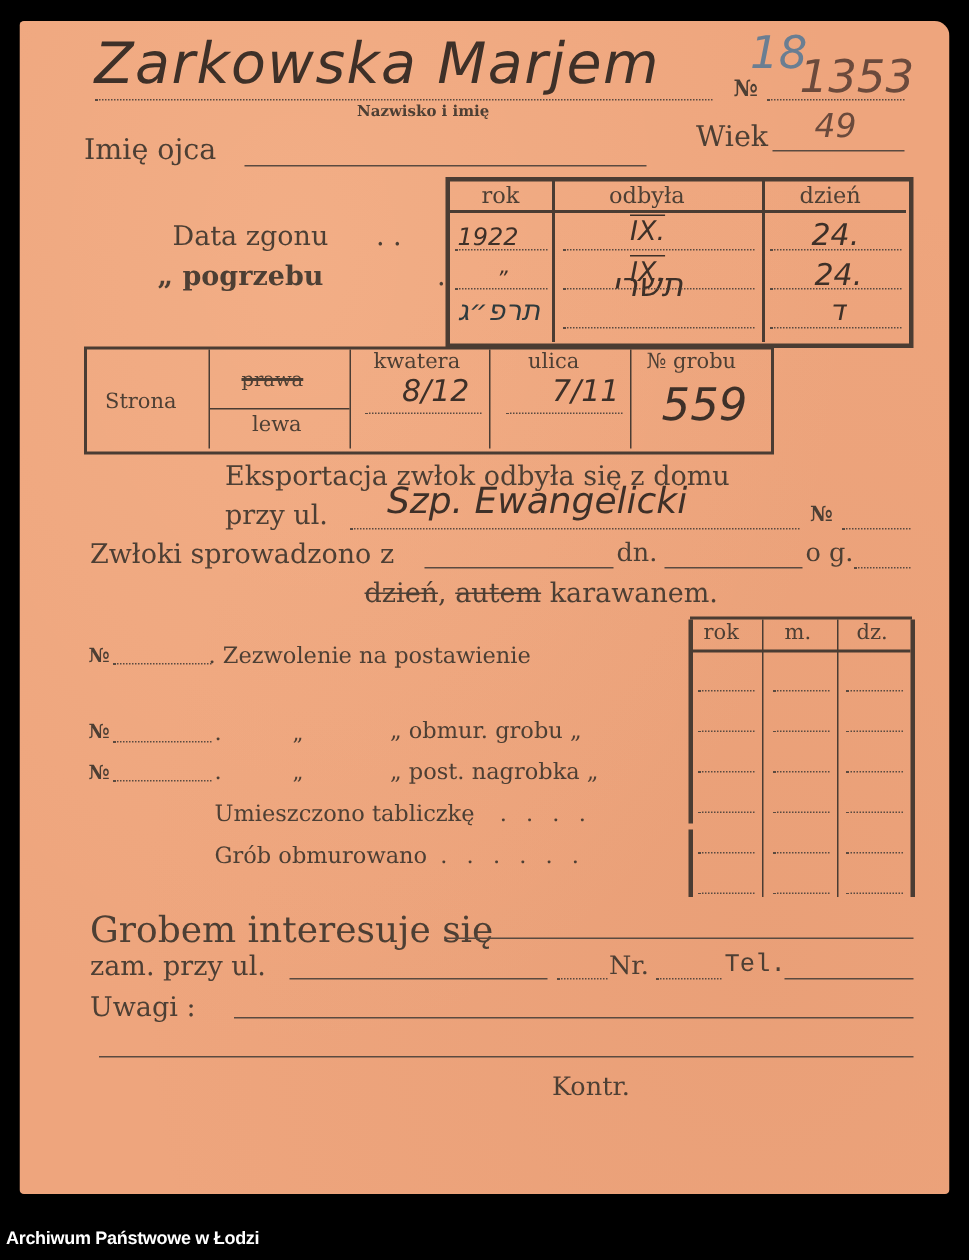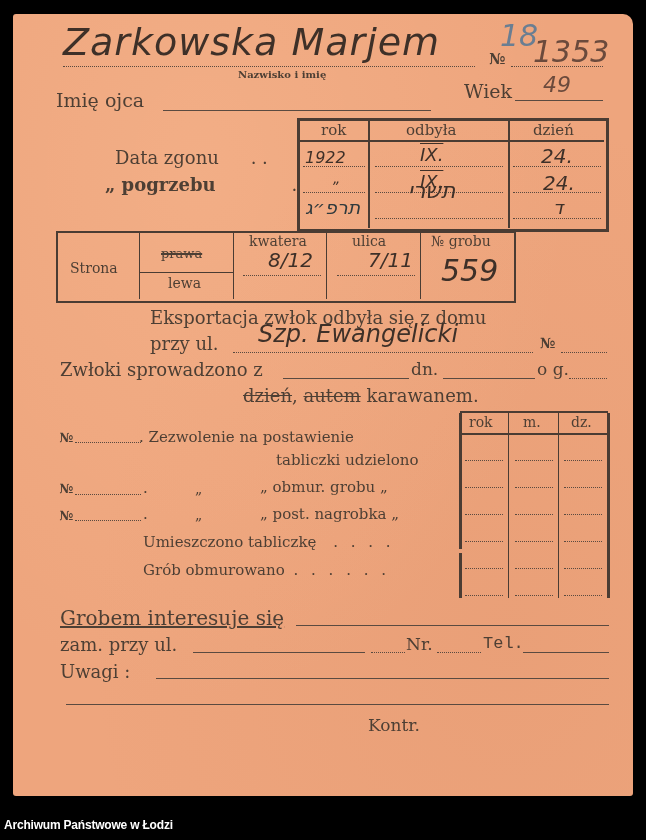--- a/index.html
+++ b/index.html
@@ -131,21 +131,20 @@
 
   <div class="abs print" style="left:230px; top:371px; font-size:18px;">
     <span style="text-decoration:line-through;">dzień</span>,
     <span><span class="strike" style="text-decoration-thickness:1px;">autem</span></span>
     <span>karawanem.</span>
   </div>
 
   <div class="abs print" style="left:46px; top:416px; font-size:13px; font-weight:bold;">№</div>
   <div class="dotline" style="left:62px; top:428px; width:66px;"></div>
   <div class="abs print" style="left:126px; top:414px; font-size:15px;">. Zezwolenie na postawienie</div>
-  <div class="abs print" style="left:263px; top:437px; font-size:15px;">tabliczki udzielono</div>
 
   <div class="abs print" style="left:46px; top:467px; font-size:13px; font-weight:bold;">№</div>
   <div class="dotline" style="left:62px; top:480px; width:66px;"></div>
   <div class="abs print" style="left:130px; top:465px; font-size:15px;">.</div>
   <div class="abs print" style="left:182px; top:467px; font-size:14px;">„</div>
   <div class="abs print" style="left:247px; top:464px; font-size:15px;">„ obmur. grobu „</div>
 
   <div class="abs print" style="left:46px; top:494px; font-size:13px; font-weight:bold;">№</div>
   <div class="dotline" style="left:62px; top:506px; width:66px;"></div>
   <div class="abs print" style="left:130px; top:491px; font-size:15px;">.</div>
@@ -186,21 +185,21 @@
       <div class="dotline" style="left: 502px; top: 527px; width: 38px;"></div>
       <div class="dotline" style="left: 551px; top: 527px; width: 38px;"></div>
       <div class="dotline" style="left: 452px; top: 554px; width: 38px;"></div>
       <div class="dotline" style="left: 502px; top: 554px; width: 38px;"></div>
       <div class="dotline" style="left: 551px; top: 554px; width: 38px;"></div>
       <div class="dotline" style="left: 452px; top: 581px; width: 38px;"></div>
       <div class="dotline" style="left: 502px; top: 581px; width: 38px;"></div>
       <div class="dotline" style="left: 551px; top: 581px; width: 38px;"></div>
     </div>
 
-  <div class="abs print" style="left:47px; top:592px; font-size:20px;text-decoration:underline;">Grobem interesuje się</div>
+  <div class="abs print" style="left:47px; top:592px; font-size:24px;">Grobem interesuje się</div>
   <div class="solidline" style="left:283px; top:611px; width:313px;"></div>
 
   <div class="abs print" style="left:47px; top:620px; font-size:18px;">zam. przy ul.</div>
   <div class="solidline" style="left:180px; top:638px; width:172px;"></div>
   <div class="dotline" style="left:358px; top:638px; width:34px;"></div>
   <div class="abs print" style="left:393px; top:620px; font-size:17px;">Nr.</div>
   <div class="dotline" style="left:424px; top:638px; width:44px;"></div>
   <div class="abs print" style="left:470px; top:620px; font-size:17px;font-family:Liberation Mono, monospace;">Tel.</div>
   <div class="solidline" style="left:510px; top:638px; width:86px;"></div>
 

